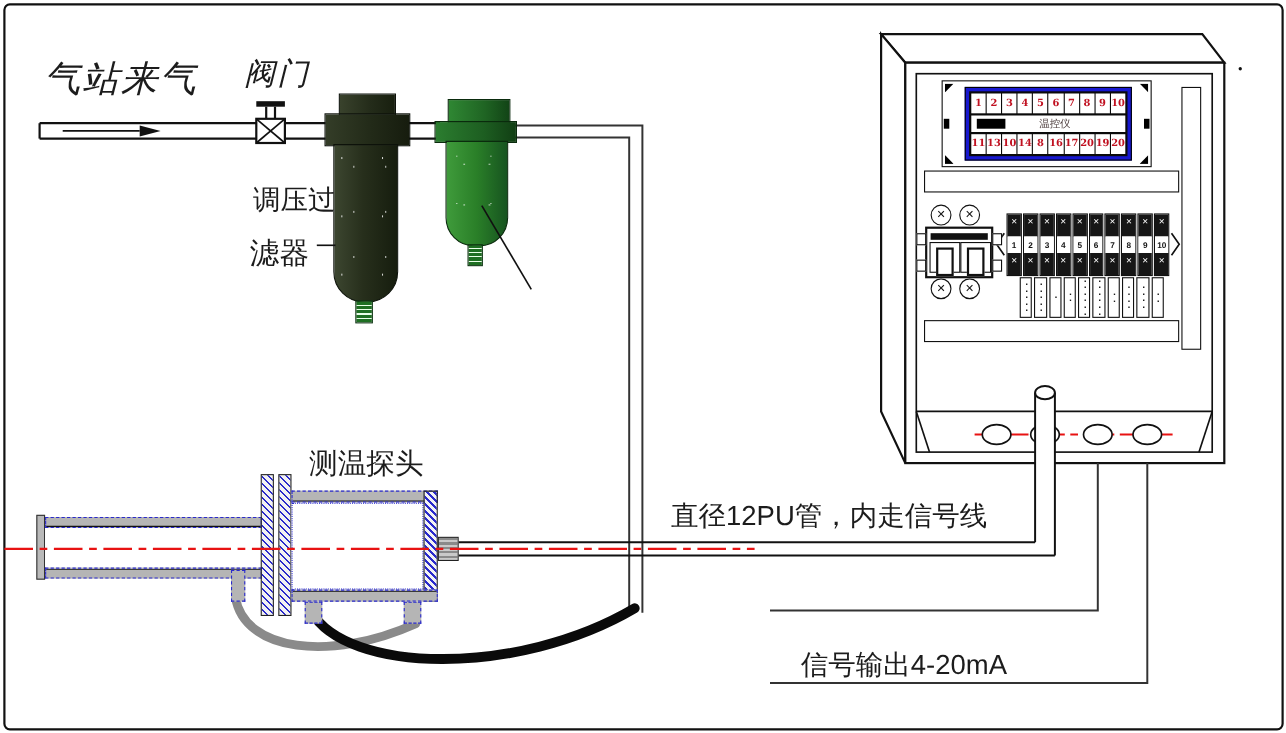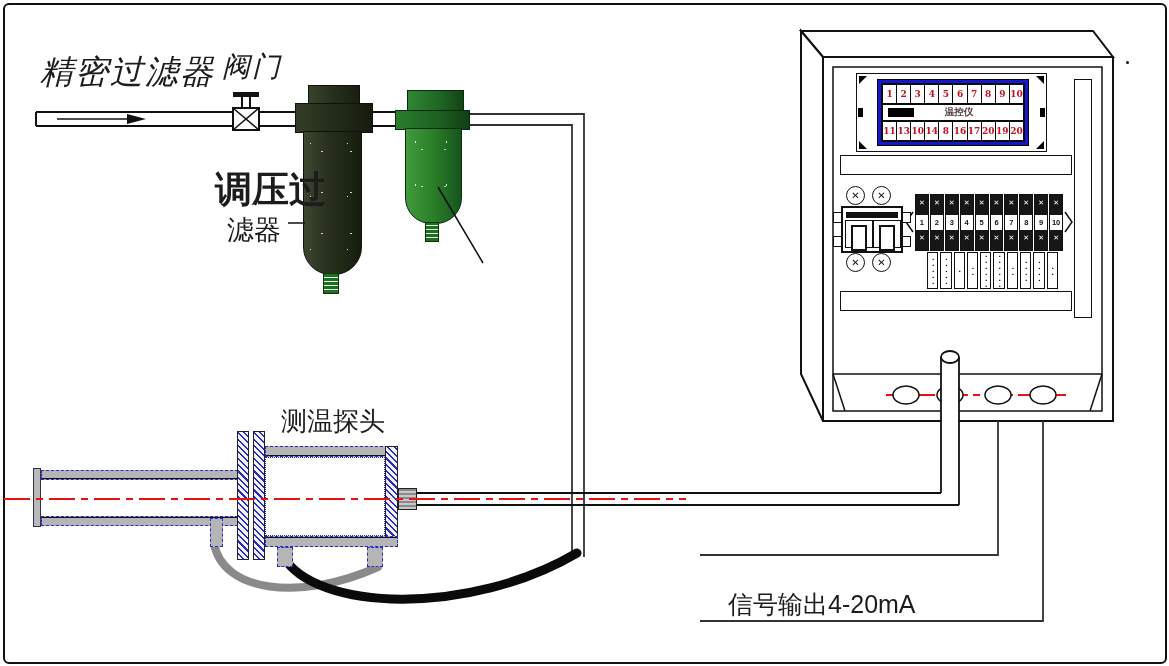--- a/index.html
+++ b/index.html
@@ -41,21 +41,21 @@
   .corner{width:8px;height:8px;background:#000;position:absolute;}
   .duct{background:#fff;border:1.5px solid #111;box-sizing:border-box;}
   .disp{background:#1717cf;box-sizing:border-box;border:1px solid #000;}
   .disp-in{position:absolute;left:3px;top:3px;right:3px;bottom:3px;background:#0a0a0a;
            display:flex;flex-direction:column;justify-content:space-between;padding:2px;box-sizing:border-box;}
   .digit-row{display:flex;gap:1px;height:18px;}
   .digit-row span{flex:1;background:#fff;color:#c01020;font-size:9px;font-weight:bold;
                   line-height:18px;text-align:center;font-family:"DejaVu Serif",serif;}
   .disp-strip{height:15px;background:#fff;position:relative;margin:1px 0;}
   .disp-black{position:absolute;left:5px;top:3px;width:26px;height:9px;background:#000;}
-  .disp-title{position:absolute;left:0;right:0;top:1px;text-align:center;font-size:9.5px;color:#4a3a3a;font-weight:bold;padding-left:12px;}
+  .disp-title{position:absolute;left:0;right:0;top:1px;text-align:center;font-size:9.5px;color:#4a3a3a;font-weight:normal;padding-left:12px;}
   .breaker-scr{position:absolute;width:19px;height:19px;border:1.5px solid #111;border-radius:50%;background:#fff;
                color:#111;font-size:10px;line-height:18px;text-align:center;box-sizing:border-box;z-index:3;}
   .brk-body{position:absolute;border:2px solid #111;background:#fff;box-sizing:border-box;z-index:3;}
   .brk-bar{position:absolute;left:3px;right:3px;top:4px;height:6px;background:#111;}
   .pole{position:absolute;top:12px;bottom:3px;width:26px;border:1px solid #111;}
   .toggle{position:absolute;left:5px;top:4px;width:12px;height:22px;border:2px solid #111;background:#fff;}
   .tab{position:absolute;width:9px;height:11px;border:1.5px solid #111;background:#fff;box-sizing:border-box;z-index:3;}
   #terminal-strip{position:absolute;left:915px;top:194px;width:148px;height:57px;display:flex;gap:1px;z-index:3;}
   .terminal{flex:1;border:1px solid #111;display:flex;flex-direction:column;background:#fff;}
   .t-screw{flex:1;background:#161616;color:#fff;font-size:7px;line-height:16px;text-align:center;overflow:hidden;}
@@ -138,25 +138,26 @@
       <polyline points="998,421 998,555 700,555"></polyline>
       <polyline points="1043,421 1043,621 700,621"></polyline>
     </g>
 
     <g stroke="#111" stroke-width="1.5" fill="none">
       <polyline points="913,212 906,222 913,232"></polyline>
       <polyline points="1065,212 1072,222 1065,232"></polyline>
     </g>
   </svg>
 
-  <div class="lbl hand" style="left:40px;top:50px;font-size:33px;">精密过滤器</div>
+  <div class="lbl hand" style="left:40px;top:50px;font-size:33px;">气站来气</div>
   <div class="lbl hand" style="left:222px;top:48px;font-size:28px;">阀门</div>
-  <div class="lbl" style="left:215px;top:165px;font-size:37px;font-weight:bold;">调压过</div>
+  <div class="lbl" style="left:230px;top:165px;font-size:25px;">调压过</div>
   <div class="lbl" style="left:227px;top:212px;font-size:27px;">滤器</div>
   <div class="lbl" style="left:281px;top:404px;font-size:26px;">测温探头</div>
+  <div class="lbl" style="left:610px;top:452px;font-size:25px;">直径12PU管，内走信号线</div>
   <div class="lbl" style="left:728px;top:588px;font-size:25px;">信号输出4-20mA</div>
 
   <div class="abs f-dark-cap" style="left:308px;top:85px;width:50px;height:18px;"></div>
   <div class="abs f-dark-band" style="left:295px;top:103px;width:76px;height:28px;"></div>
   <div class="abs f-dark-body" style="left:303px;top:131px;width:57px;height:142px;"></div>
   <div class="abs drain" style="left:323px;top:273px;width:14px;height:19px;"></div>
 
   <div class="abs f-grn-cap" style="left:407px;top:90px;width:55px;height:20px;"></div>
   <div class="abs f-grn-band" style="left:395px;top:110px;width:73px;height:18px;"></div>
   <div class="abs f-grn-body" style="left:405px;top:128px;width:55px;height:94px;"></div>

